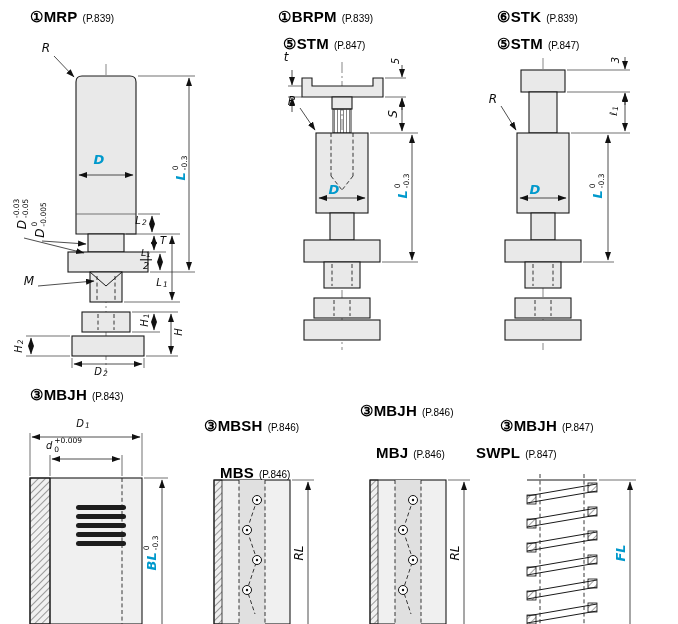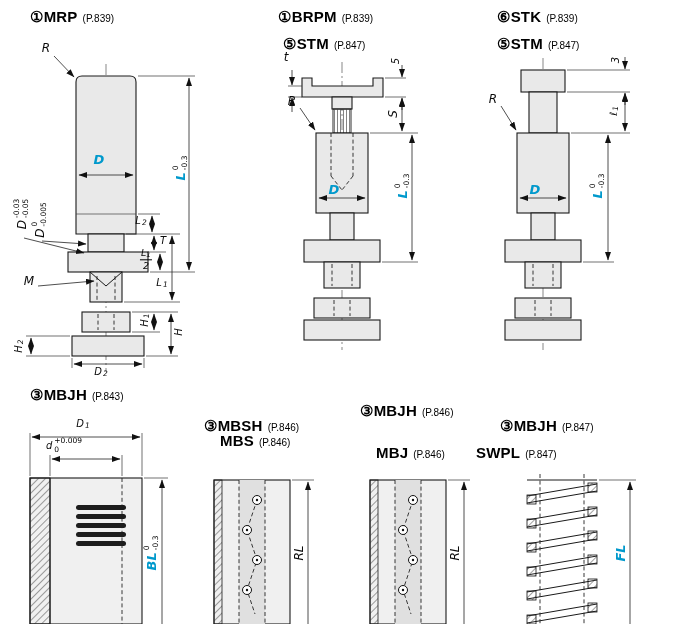--- a/index.html
+++ b/index.html
@@ -270,21 +270,21 @@
   <span class="ref">(P.847)</span>
 </div>
 <div class="hdr" style="left:30px;top:386px">
   <span class="hname">③MBJH</span>
   <span class="ref">(P.843)</span>
 </div>
 <div class="hdr" style="left:204px;top:417px">
   <span class="hname">③MBSH</span>
   <span class="ref">(P.846)</span>
 </div>
-<div class="hdr" style="left:220px;top:432px">
+<div class="hdr" style="left:220px;top:464px">
   <span class="hname">MBS</span>
   <span class="ref">(P.846)</span>
 </div>
 <div class="hdr" style="left:360px;top:402px">
   <span class="hname">③MBJH</span>
   <span class="ref">(P.846)</span>
 </div>
 <div class="hdr" style="left:376px;top:444px">
   <span class="hname">MBJ</span>
   <span class="ref">(P.846)</span>

